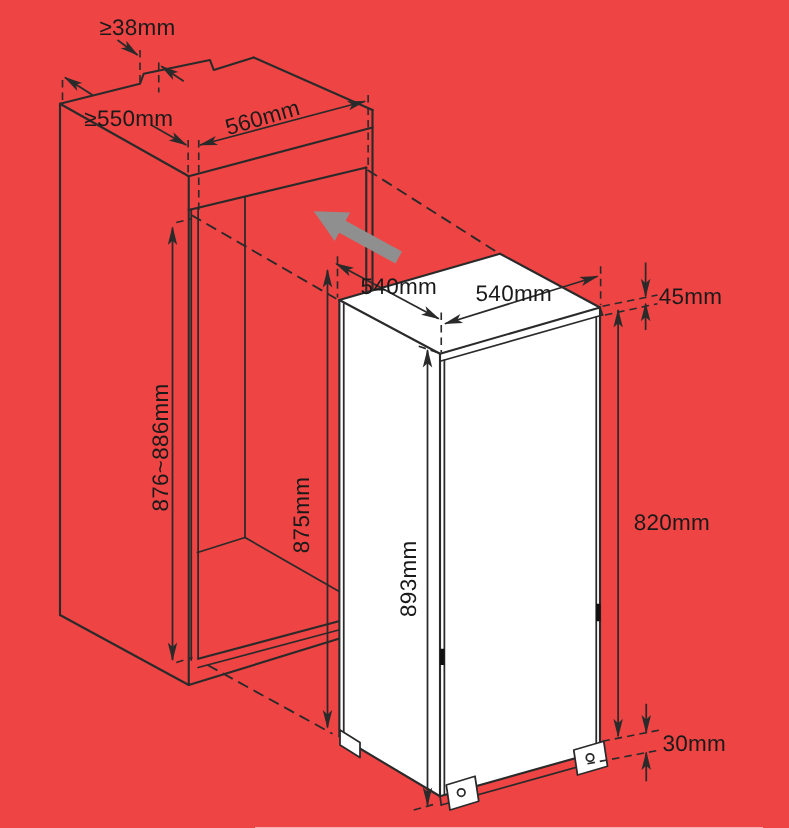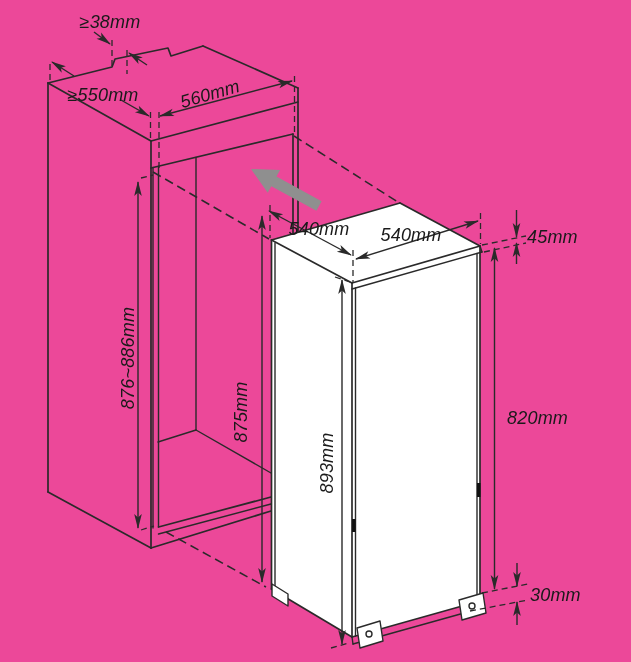--- a/index.html
+++ b/index.html
@@ -1,17 +1,17 @@
 <!DOCTYPE html>
 <html><head>
 <meta charset="utf-8">
 <style>
   html,body{margin:0;padding:0;background:#ffffff;}
-  .stage{position:relative;width:631px;height:662px;background:#ec4899;overflow:hidden;
-         font-family:"Liberation Sans","DejaVu Sans",sans-serif;font-style:italic;}
+  .stage{position:relative;width:631px;height:662px;background:#ef4444;overflow:hidden;
+         font-family:"Liberation Sans","DejaVu Sans",sans-serif;}
   svg{position:absolute;left:0;top:0;}
   svg text{fill:#1a1a1a;font-family:"Liberation Sans","DejaVu Sans",sans-serif;
            font-size:18px;letter-spacing:0.2px;}
   .ln{stroke:#2a2a2a;stroke-width:1.7;fill:none;stroke-linecap:round;stroke-linejoin:round;}
   .thin{stroke:#2a2a2a;stroke-width:1.4;fill:none;stroke-linecap:round;}
   .dashext{stroke:#2a2a2a;stroke-width:1.3;fill:none;stroke-dasharray:6 4;}
   .dashpath{stroke:#2a2a2a;stroke-width:1.5;fill:none;stroke-dasharray:9 5;}
   .dim{stroke:#2a2a2a;stroke-width:1.4;fill:none;}
   .face{fill:#ffffff;stroke:none;}
   .foot{fill:#ffffff;stroke:#2a2a2a;stroke-width:1.4;stroke-linejoin:round;}

